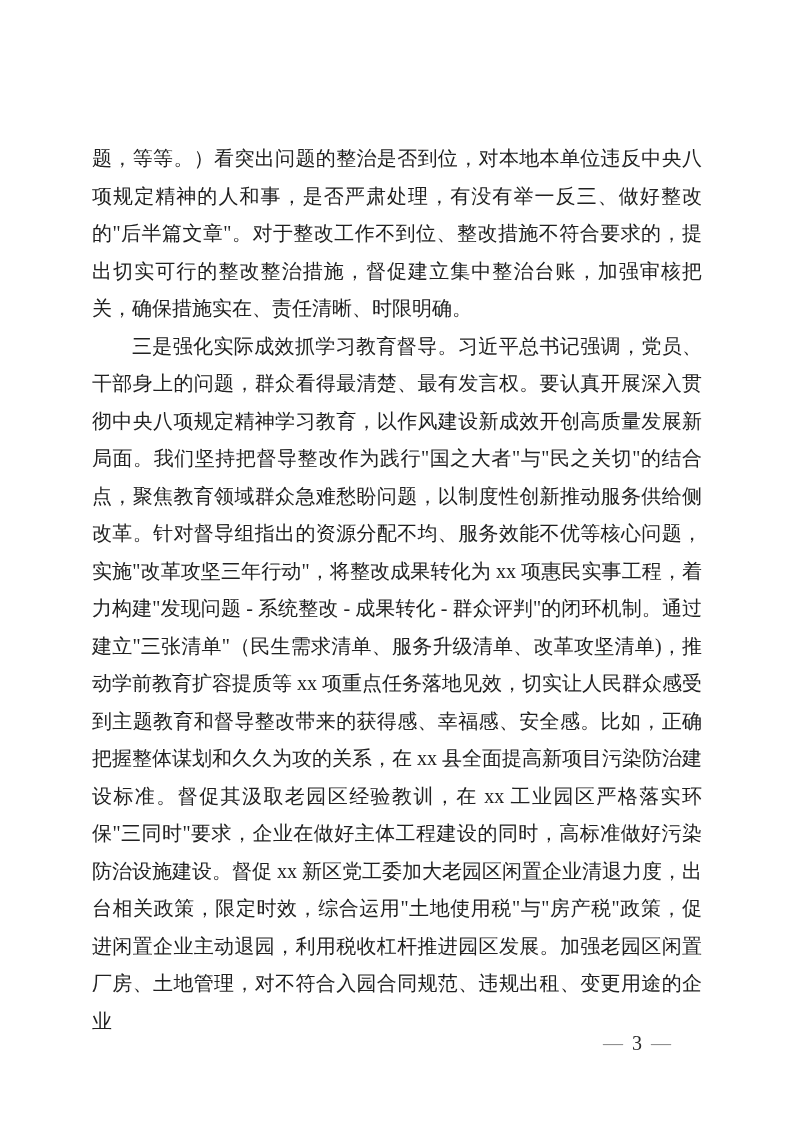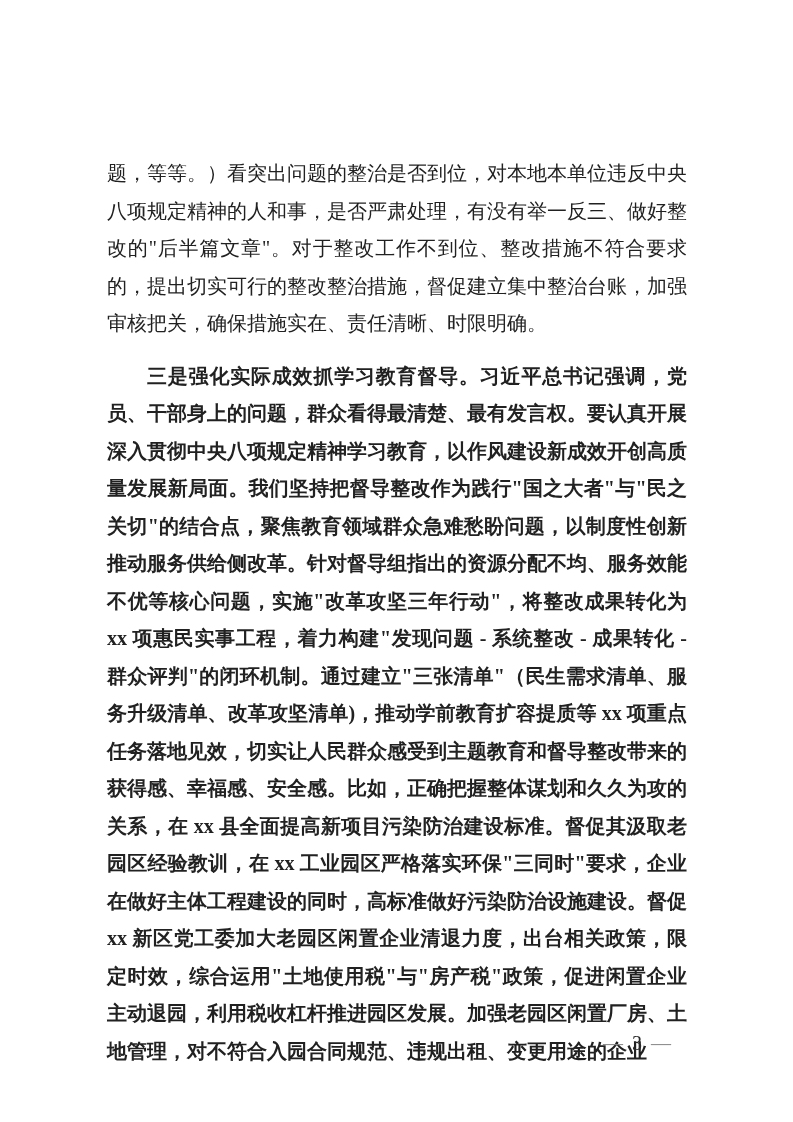--- a/index.html
+++ b/index.html
@@ -19,25 +19,24 @@
   .content {
     position: absolute;
     left: 92px;
     top: 140px;
     width: 610px;
     font-size: 20px;
     line-height: 37.5px;
     text-align: justify;
   }
   .para {
-    margin: 15px;
+    margin: 0;
   }
   .para.indent {
     text-indent: 2em;
-    font-weight: bold;
   }
   .footer {
     position: absolute;
     top: 1032px;
     left: 592px;
     width: 90px;
     font-size: 20px;
     text-align: center;
     white-space: nowrap;
     color: #212121;

